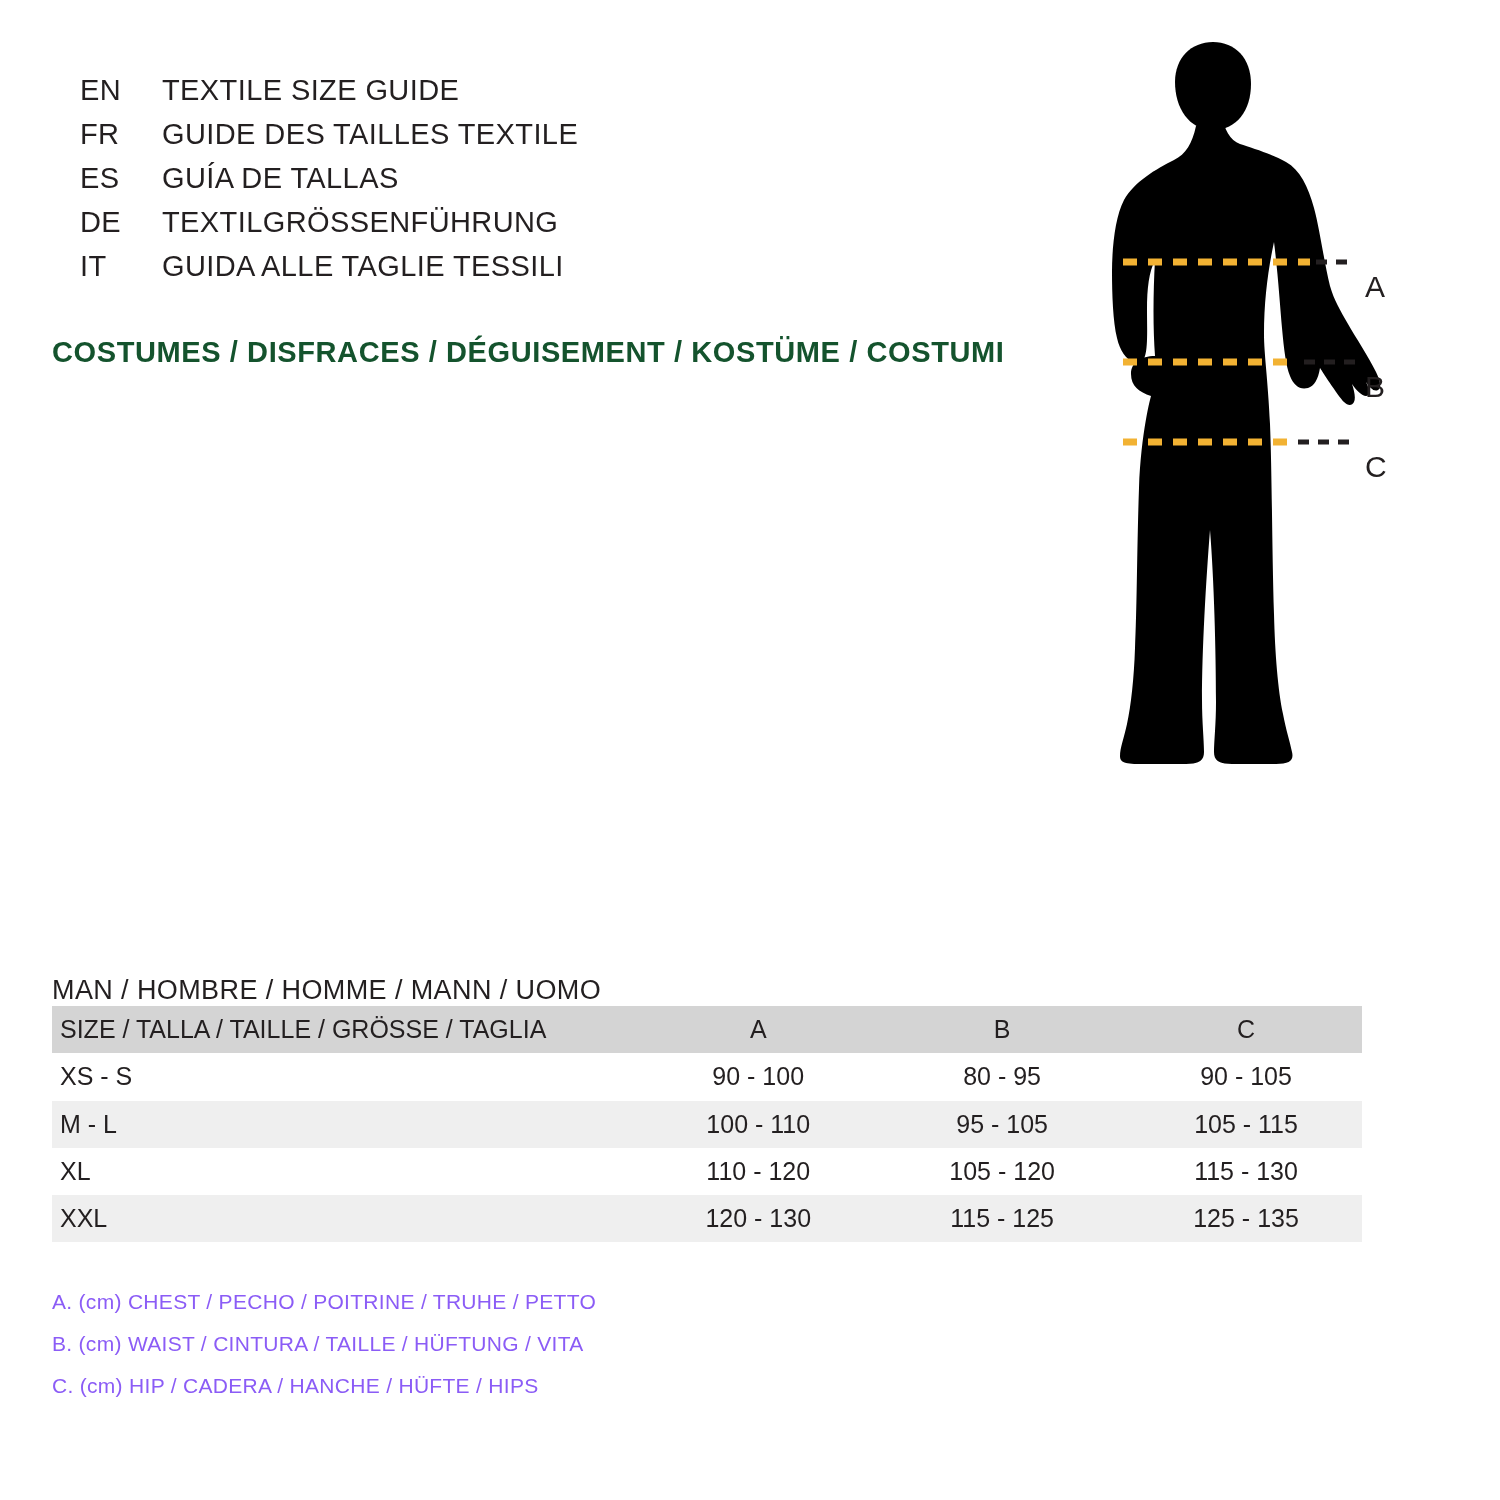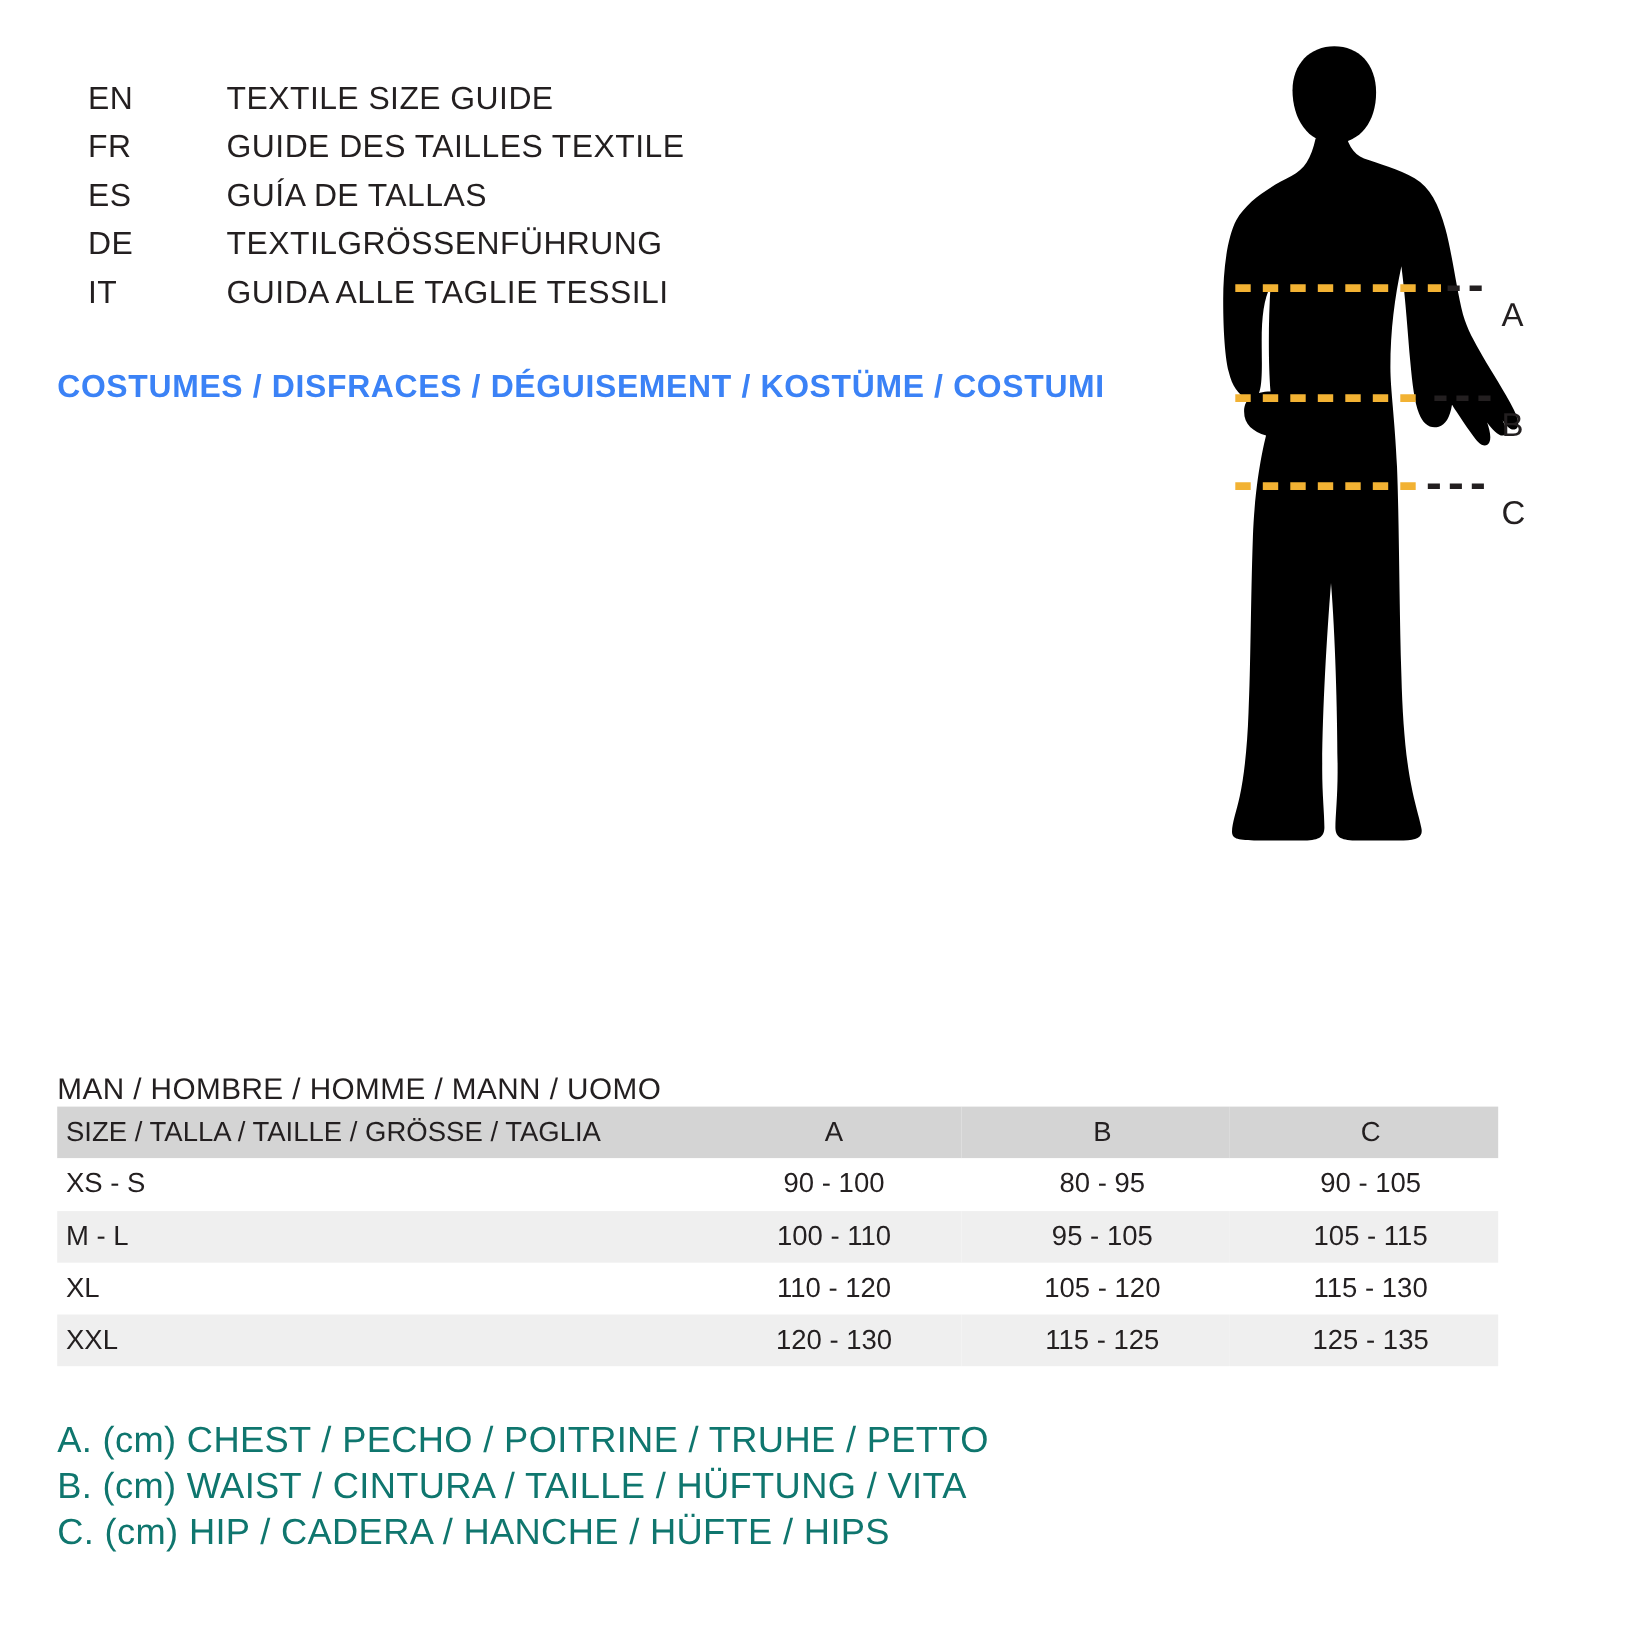--- a/index.html
+++ b/index.html
@@ -31,31 +31,30 @@
     letter-spacing: 0.4px;
     color: #231f20;
   }
   .lang-code {
     width: 82px;
     flex: 0 0 82px;
     margin-left: 28px;
   }
   .lang-text {
     flex: 1 1 auto;
-    margin-left: 44px;
   }
 
   #costumes-line {
     position: absolute;
     left: 52px;
     top: 336px;
     font-size: 29px;
     font-weight: bold;
     letter-spacing: 0.6px;
-    color: #3b82f6;
+    color: #14532d;
   }
 
   
   #figure-area {
     position: absolute;
     left: 1020px;
     top: 30px;
     width: 420px;
     height: 900px;
   }
@@ -117,22 +116,22 @@
   }
   tr.row-plain {
     background: #ffffff;
   }
 
   
   #legend {
     position: absolute;
     left: 52px;
     top: 1290px;
-    font-size: 33px;
-    color: #0f766e;
+    font-size: 21px;
+    color: #8b5cf6;
   }
   .legend-line {
     height: 42px;
     letter-spacing: 0.3px;
   }
 </style>
 </head>
 <body>
 
 <div id="lang-block">

